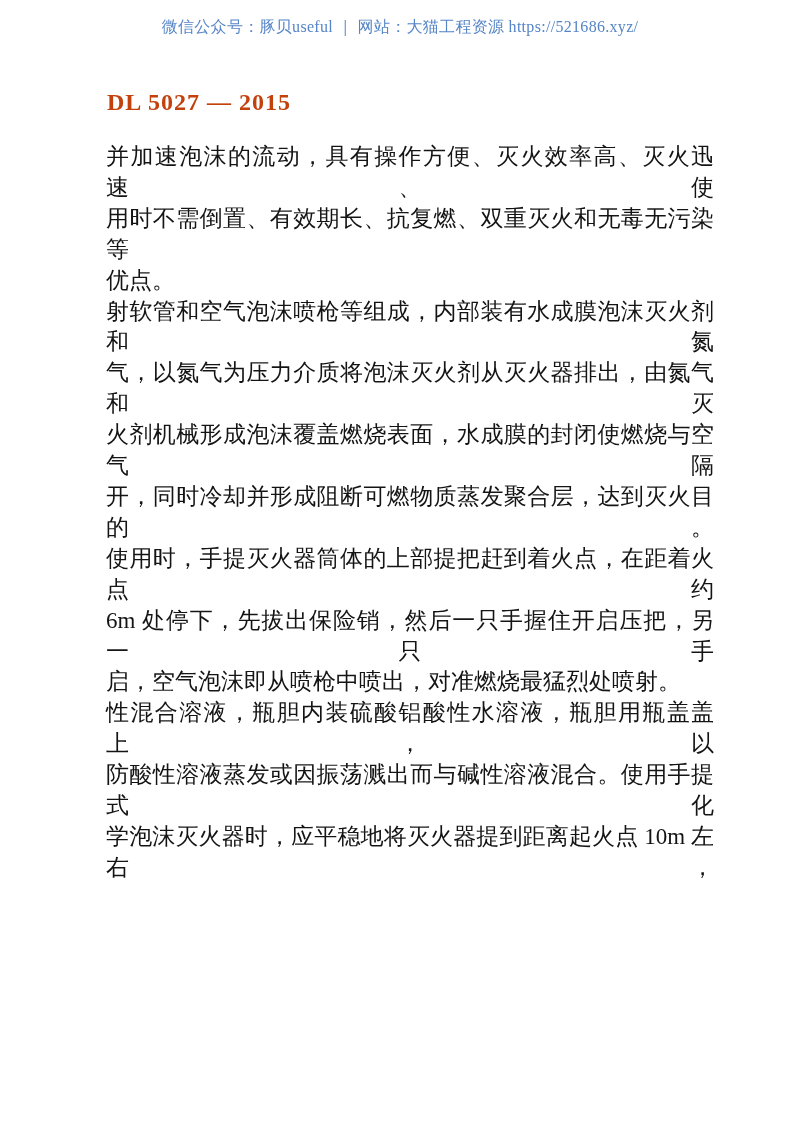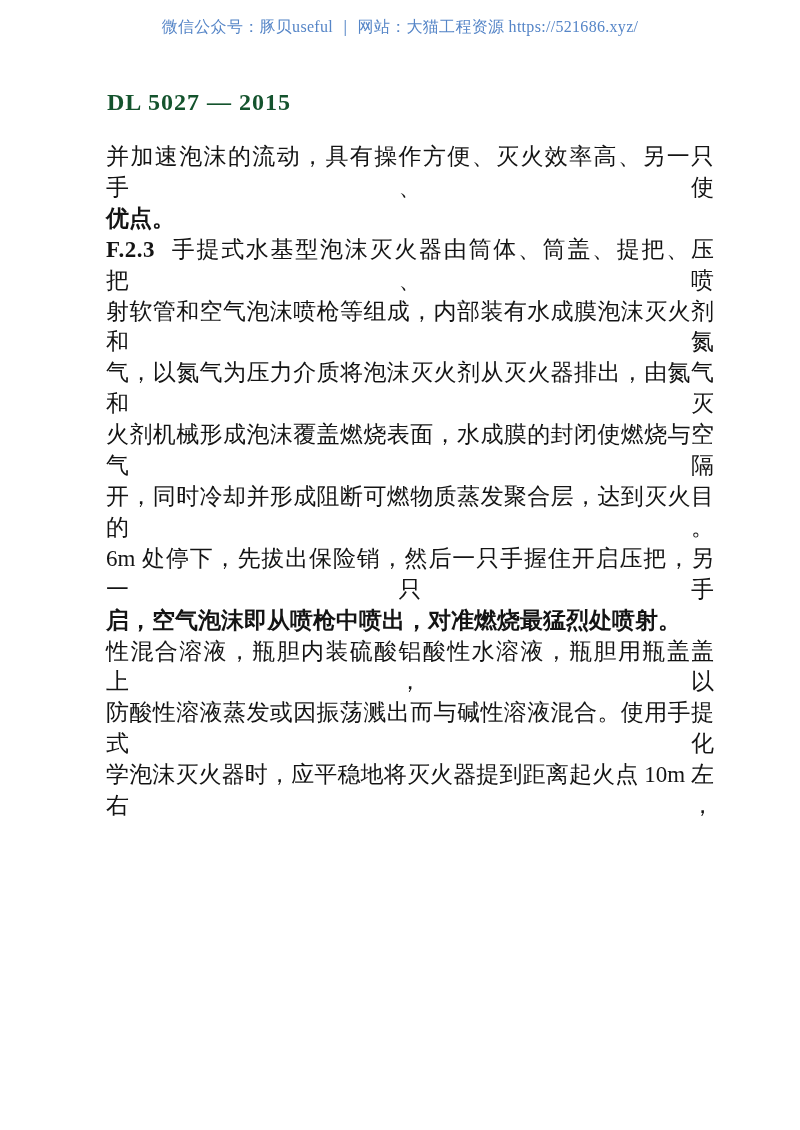--- a/index.html
+++ b/index.html
@@ -25,39 +25,38 @@
   .wm-header { top: 17px; }
   .wm-footer { top: 1079px; }
   .doc-code {
     position: absolute;
     left: 107px;
     top: 89px;
     margin: 0;
     font-size: 24px;
     font-weight: bold;
     letter-spacing: 1px;
-    color: #14532d;
+    color: #c2410c;
     font-family: "Liberation Serif", "DejaVu Serif", serif;
   }
   .body-text {
     position: absolute;
     left: 106px;
     top: 142px;
     width: 608px;
     font-size: 23px;
     line-height: 30.9px;
     color: #141414;
   }
   .line {
     text-align: justify;
     text-align-last: justify;
   }
   .line.para-end {
     text-align-last: left;
-    font-weight: bold;
   }
   .clause-label {
     font-weight: bold;
     margin-right: 15px;
     letter-spacing: 0.5px;
   }
   .page-number {
     position: absolute;
     left: 117px;
     top: 1035px;
@@ -69,27 +68,28 @@
 </style>
 </head>
 <body>
 
 <div class="page">
   <div class="watermark wm-header">微信公众号：豚贝useful ｜ 网站：大猫工程资源 https://521686.xyz/</div>
 
   <h1 class="doc-code">DL 5027 — 2015</h1>
 
   <div class="body-text">
-      <div class="line">并加速泡沫的流动，具有操作方便、灭火效率高、另一只手、使</div>
+      <div class="line">并加速泡沫的流动，具有操作方便、灭火效率高、灭火迅速、使</div>
+      <div class="line">用时不需倒置、有效期长、抗复燃、双重灭火和无毒无污染等</div>
       <div class="line para-end">优点。</div>
-      <div class="line"><span class="clause-label">F.2.3</span>手提式水基型泡沫灭火器由筒体、筒盖、提把、压把、喷</div>
       <div class="line">射软管和空气泡沫喷枪等组成，内部装有水成膜泡沫灭火剂和氮</div>
       <div class="line">气，以氮气为压力介质将泡沫灭火剂从灭火器排出，由氮气和灭</div>
       <div class="line">火剂机械形成泡沫覆盖燃烧表面，水成膜的封闭使燃烧与空气隔</div>
       <div class="line">开，同时冷却并形成阻断可燃物质蒸发聚合层，达到灭火目的。</div>
+      <div class="line">使用时，手提灭火器筒体的上部提把赶到着火点，在距着火点约</div>
       <div class="line">6m 处停下，先拔出保险销，然后一只手握住开启压把，另一只手</div>
       <div class="line para-end">启，空气泡沫即从喷枪中喷出，对准燃烧最猛烈处喷射。</div>
       <div class="line">性混合溶液，瓶胆内装硫酸铝酸性水溶液，瓶胆用瓶盖盖上，以</div>
       <div class="line">防酸性溶液蒸发或因振荡溅出而与碱性溶液混合。使用手提式化</div>
       <div class="line">学泡沫灭火器时，应平稳地将灭火器提到距离起火点 10m 左右，</div>
     </div>
 
   <div class="page-number">110</div>
 
   <div class="watermark wm-footer">微信公众号：豚贝useful ｜ 网站：大猫工程资源 https://521686.xyz/</div>

